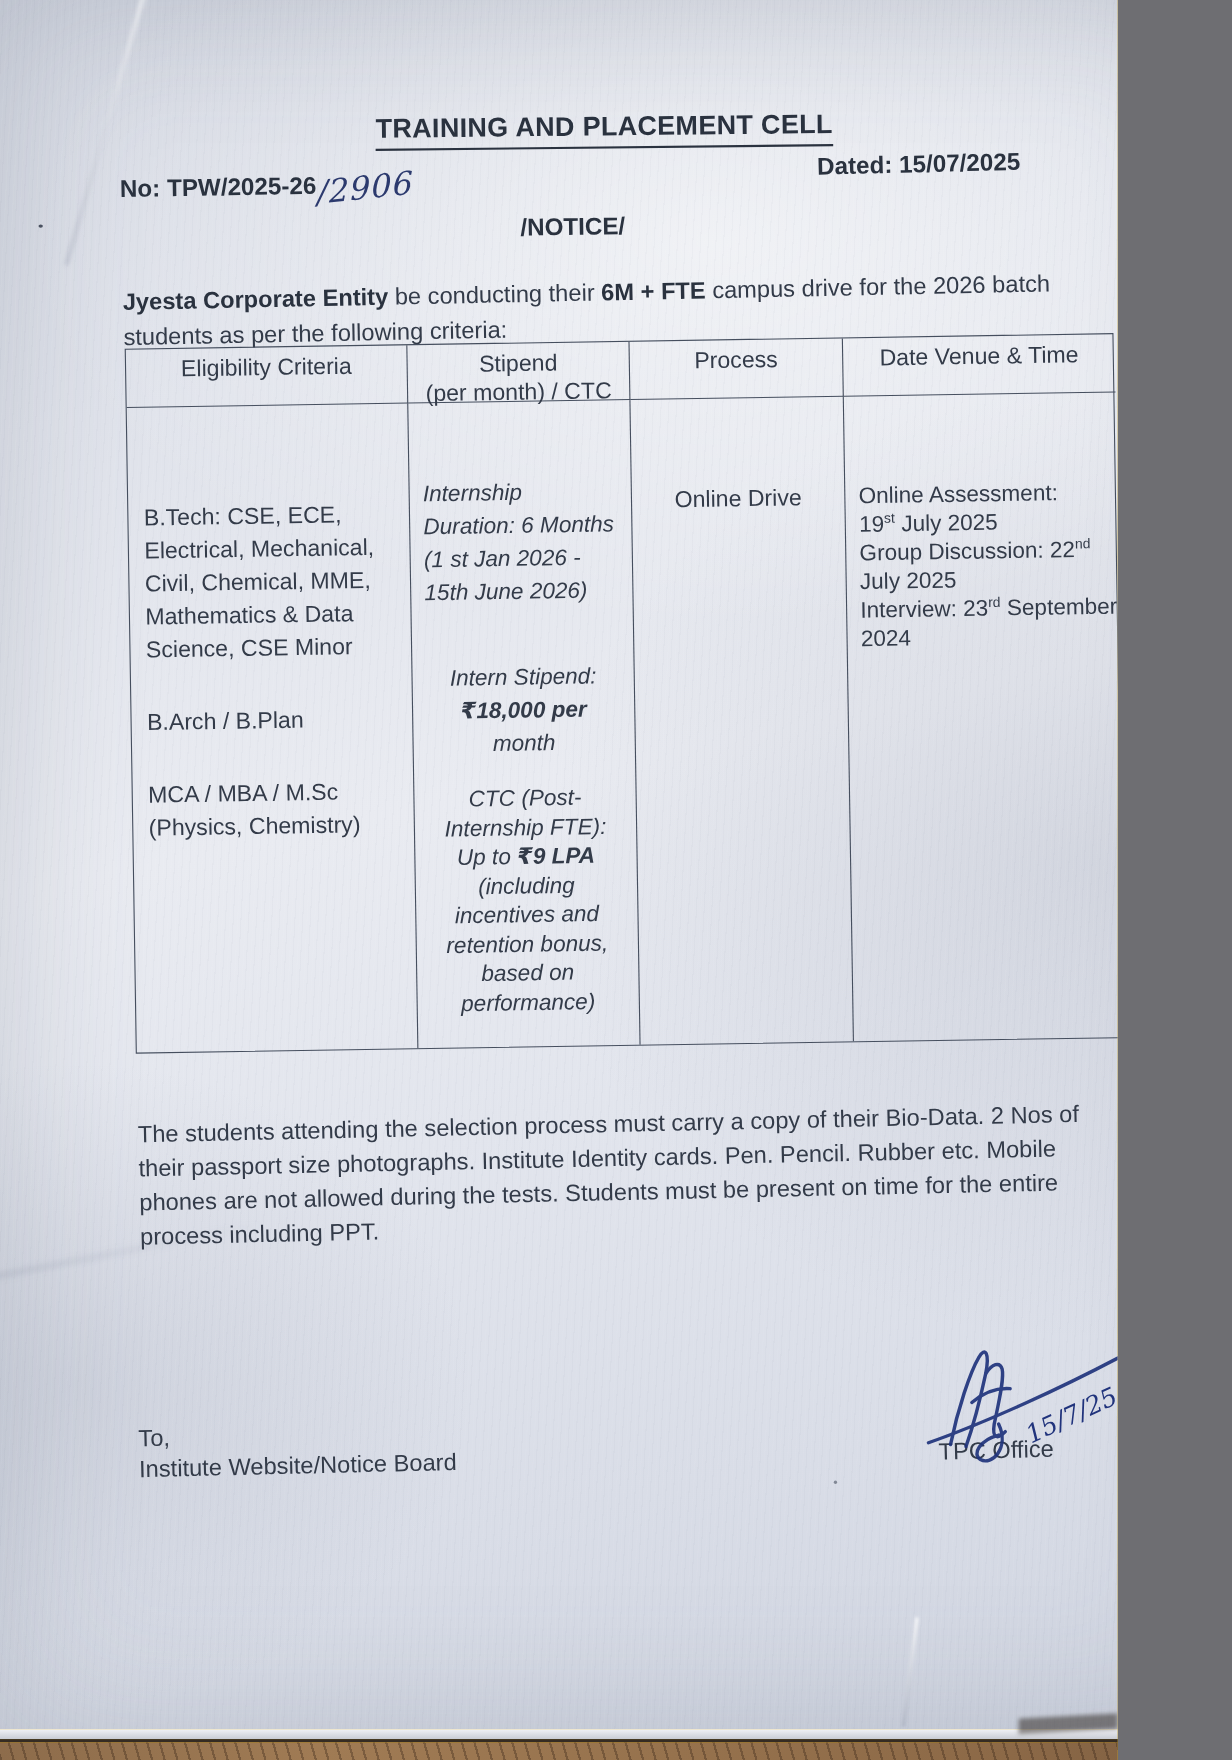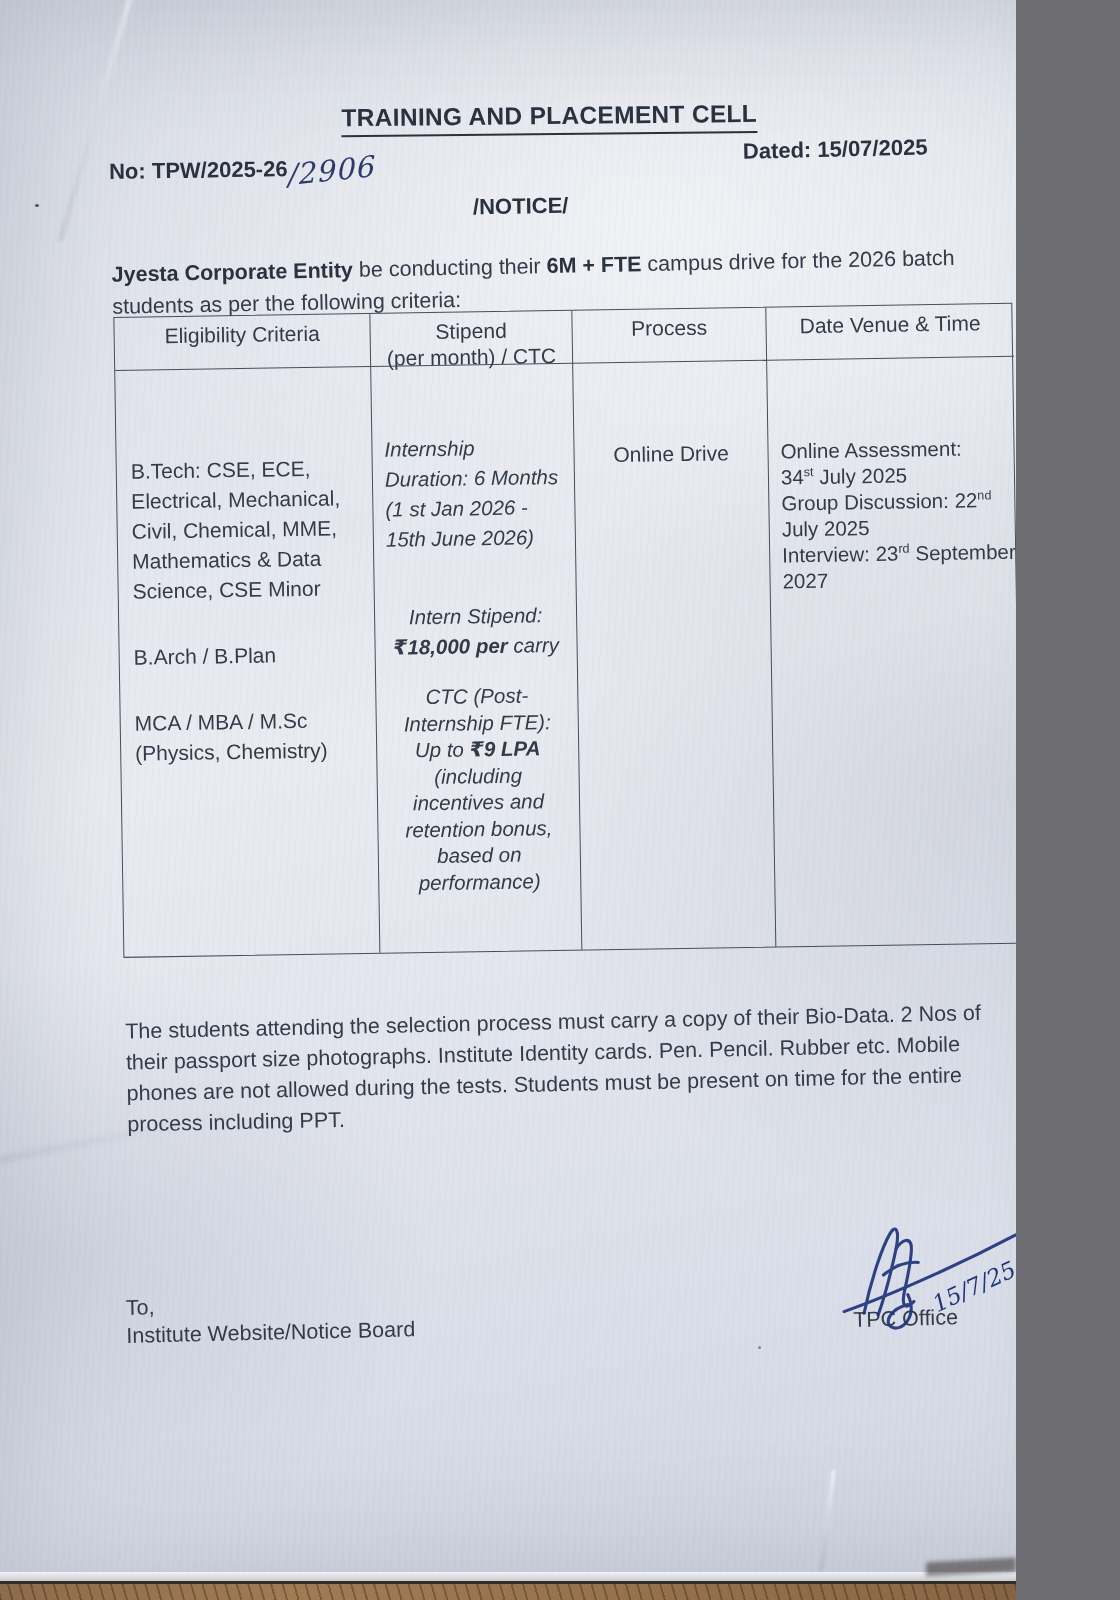--- a/index.html
+++ b/index.html
@@ -113,35 +113,35 @@
         <div class="cell br td-elig">
           <p class="elig-item">B.Tech: CSE, ECE, Electrical, Mechanical, Civil, Chemical, MME, Mathematics &amp; Data Science, CSE Minor</p>
           <p class="elig-item">B.Arch / B.Plan</p>
           <p class="elig-item">MCA / MBA / M.Sc (Physics, Chemistry)</p>
         </div>
 
         <div class="cell br td-stipend">
           <div class="stip-duration">Internship Duration: 6 Months (1 st Jan 2026 - 15th June 2026)</div>
           <div class="stip-center stip-intern"><span>Intern Stipend:</span>
             <span class="bi">₹18,000 per</span>
-            <span>carry</span></div>
+            <span>month</span></div>
           <div class="stip-center stip-ctc"><span>CTC (Post-Internship FTE): Up to </span><span class="bi">₹9 LPA</span><span> (including incentives and retention bonus, based on performance)</span></div>
         </div>
 
         <div class="cell br td-process">
           <span>Online Drive</span>
         </div>
 
         <div class="cell td-sched">
           <div class="sched-line"><span>Online Assessment:</span></div>
-          <div class="sched-line"><span>34</span><sup>st</sup><span> July 2025</span></div>
+          <div class="sched-line"><span>19</span><sup>st</sup><span> July 2025</span></div>
           <div class="sched-line"><span>Group Discussion: 22</span><sup>nd</sup></div>
           <div class="sched-line"><span>July 2025</span></div>
           <div class="sched-line"><span>Interview: 23</span><sup>rd</sup><span> September</span></div>
-          <div class="sched-line"><span>2027</span></div>
+          <div class="sched-line"><span>2024</span></div>
         </div>
       </div>
 
       <p class="note">The students attending the selection process must carry a copy of their Bio-Data. 2 Nos of their passport size photographs. Institute Identity cards. Pen. Pencil. Rubber etc. Mobile phones are not allowed during the tests. Students must be present on time for the entire process including PPT.</p>
 
       <div class="to-block">
         <div>To,</div>
         <div>Institute Website/Notice Board</div>
       </div>
 

